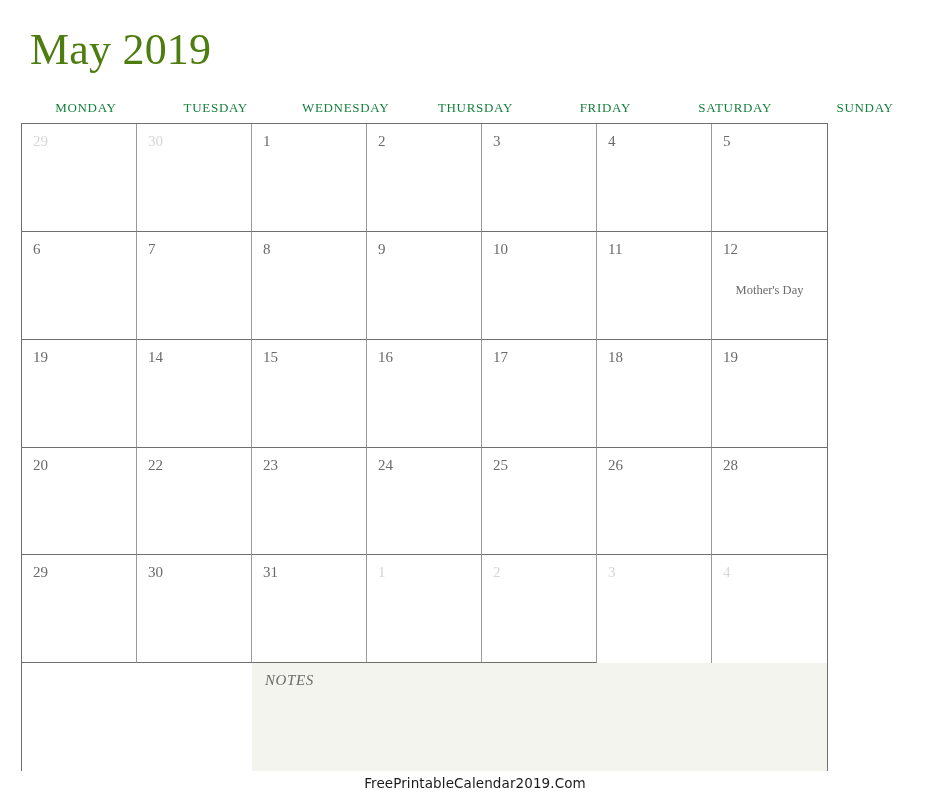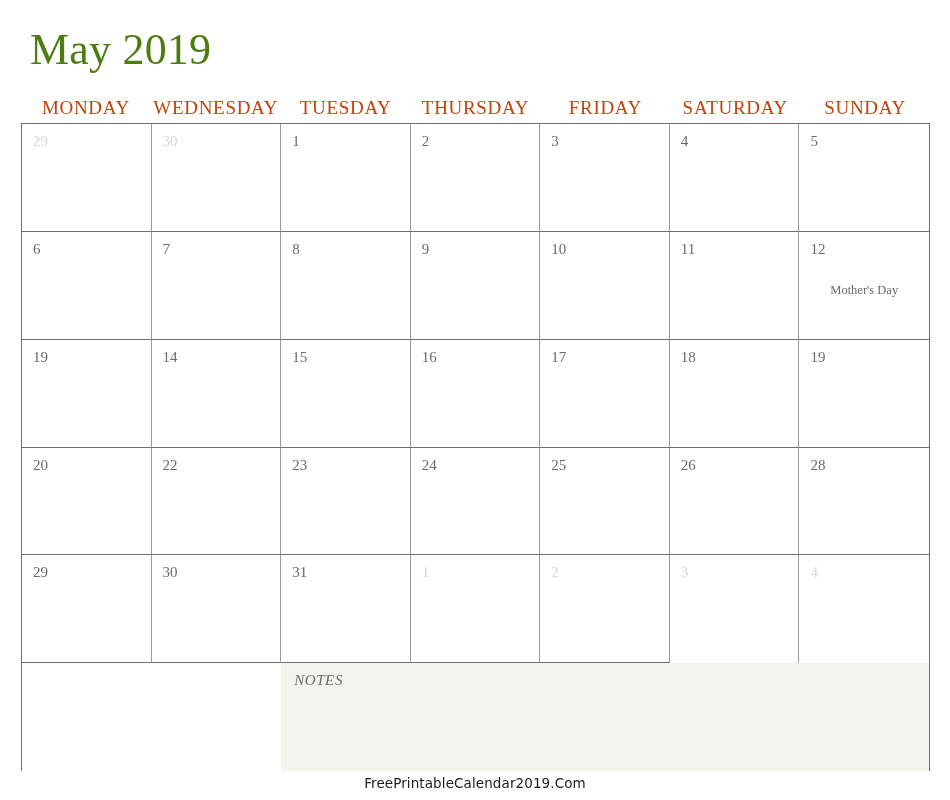--- a/index.html
+++ b/index.html
@@ -39,33 +39,33 @@
     top: 96px;
     width: 909px;
     height: 24px;
     display: grid;
     grid-template-columns: repeat(7, 1fr);
   }
   .weekday-cell {
     display: flex;
     align-items: center;
     justify-content: center;
-    font-size: 19px;
+    font-size: 13px;
     letter-spacing: 0.7px;
-    color: #c2410c;
+    color: #15803d;
     text-transform: uppercase;
     white-space: nowrap;
   }
 
   
   #calendar-grid {
     position: absolute;
     left: 21px;
     top: 123px;
-    width: 909px;
+    width: 807px;
     height: 648px;
     border-top: 1.6px solid #6f6f6f;
     border-left: 1.6px solid #6f6f6f;
     border-right: 1.6px solid #6f6f6f;
     display: grid;
     grid-template-columns: repeat(7, 1fr);
     grid-template-rows: repeat(6, 1fr);
   }
 
   .day-cell {
@@ -137,22 +137,22 @@
 </style>
 </head>
 <body>
 
 <div id="calendar-page">
 
   <h1 id="calendar-title">May 2019</h1>
 
   <div id="weekday-header">
       <div class="weekday-cell">MONDAY</div>
+      <div class="weekday-cell">TUESDAY</div>
       <div class="weekday-cell">WEDNESDAY</div>
-      <div class="weekday-cell">TUESDAY</div>
       <div class="weekday-cell">THURSDAY</div>
       <div class="weekday-cell">FRIDAY</div>
       <div class="weekday-cell">SATURDAY</div>
       <div class="weekday-cell">SUNDAY</div>
     </div>
 
   <div id="calendar-grid">
       <div class="day-cell">
         <div class="day-number muted">29</div>
       </div>

